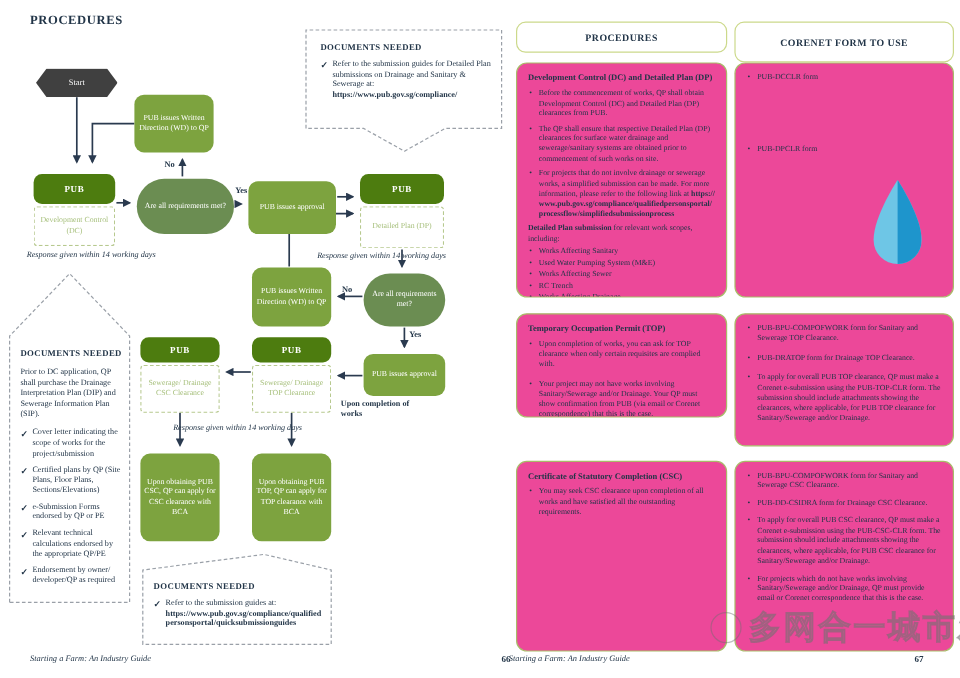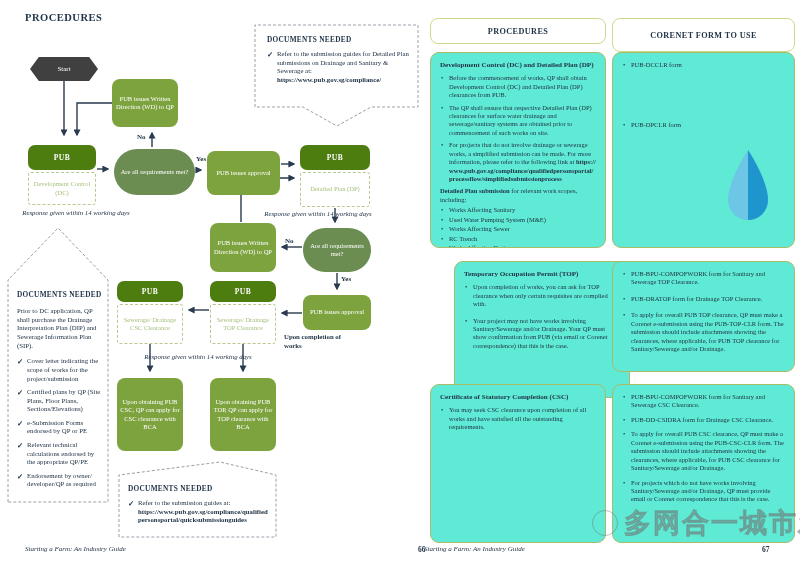--- a/index.html
+++ b/index.html
@@ -26,21 +26,21 @@
   .checklist li { position:relative; padding-left:10px; margin-bottom:5px; font-size:6.8px; line-height:1.26; }
   .checklist li::before { content:"\2713"; position:absolute; left:0; top:0; font-weight:bold; font-size:7.5px; }
   .linkbold { font-weight:bold; word-break:break-all; display:block; }
   .footer-title { position:absolute; z-index:2; font-style:italic; font-size:7px; color:#223548; }
   .pageno { position:absolute; z-index:2; font-weight:bold; font-size:7.5px; color:#223548; }
 
   
   .hdrbox { position:absolute; z-index:2; border:1.5px solid #ccd98b; border-radius:8px; background:#fff;
             display:flex; align-items:center; justify-content:center; font-weight:bold; font-size:8.2px;
             letter-spacing:.4px; color:#223548; }
-  .rowbox { position:absolute; z-index:1; border:1.3px solid #a9bb69; border-radius:9px; background:#5eead4;
+  .rowbox { position:absolute; z-index:1; border:1.3px solid #a9bb69; border-radius:9px; background:#ec4899;
             padding:8px 9px; font-size:6.5px; line-height:1.3; color:#223548; overflow:hidden; }
   .rowtitle { font-weight:bold; font-size:7.1px; margin-bottom:4px; }
   .blist { list-style:none; }
   .blist li { position:relative; padding-left:9px; margin-bottom:4px; }
   .blist li::before { content:"\2022"; position:absolute; left:1px; top:0; }
   .blist.spaced li { margin-bottom:8px; }
   #r1-forms li:nth-child(2) { margin-top:52px; }
   .subhead-bold { font-weight:bold; }
   .droplet { position:absolute; z-index:2; }
   #watermark { position:absolute; z-index:9; pointer-events:none; display:flex; align-items:center; gap:6px;
@@ -188,21 +188,21 @@
   <svg class="droplet" style="left:723px; top:149px;" width="50" height="76" viewBox="0 0 100 152">
     <defs>
       <clipPath id="dropclip">
         <path d="M50 2 C50 2 10 62 10 102 a40 40 0 0 0 80 0 C90 62 50 2 50 2 Z"></path>
       </clipPath>
     </defs>
     <path d="M50 2 C50 2 10 62 10 102 a40 40 0 0 0 80 0 C90 62 50 2 50 2 Z" fill="#6ec6e6"></path>
     <rect x="50" y="0" width="50" height="152" fill="#1e95cc" clip-path="url(#dropclip)"></rect>
   </svg>
 
-  <div class="rowbox" style="left:454px; top:261px; width:176px; height:137px;">
+  <div class="rowbox" style="left:430px; top:261px; width:176px; height:87px;">
     <div class="rowtitle">Temporary Occupation Permit (TOP)</div>
     <ul class="blist spaced">
         <li>Upon completion of works, you can ask for TOP clearance when only certain requisites are complied with.</li>
         <li>Your project may not have works involving Sanitary/Sewerage and/or Drainage. Your QP must show confirmation from PUB (via email or Corenet correspondence) that this is the case.</li>
       </ul>
   </div>
 
   <div class="rowbox" style="left:612px; top:261px; width:183px; height:111px;">
     <ul class="blist spaced">
         <li>PUB-BPU-COMPOFWORK form for Sanitary and Sewerage TOP Clearance.</li>

